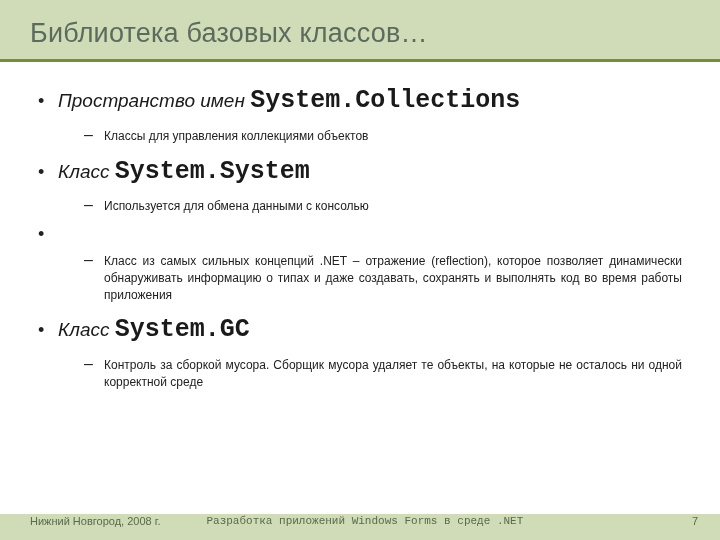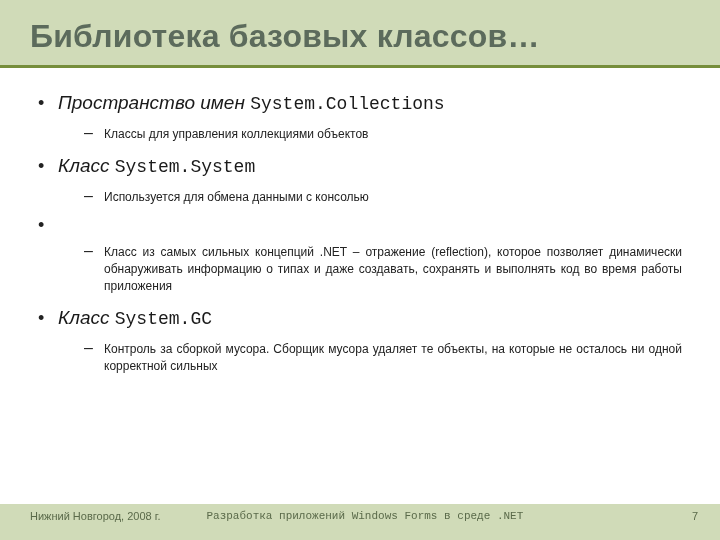--- a/index.html
+++ b/index.html
@@ -9,22 +9,22 @@
     background: #fff;
     color: #222;
     position: relative;
   }
   .title-bar {
     background: #d0dbb8;
     border-bottom: 3px solid #768e3b;
     padding: 18px 24px 10px 30px;
   }
   .title-bar h1 {
-    font-weight: 700;
-    font-size: 32px;
+    font-weight: 400;
+    font-size: 27px;
     color: #5c6b5c;
     letter-spacing: 0.2px;
   }
   .content {
     padding: 22px 38px 0 38px;
   }
   ul.level1 {
     list-style: none;
   }
   ul.level1 > li {
@@ -43,23 +43,23 @@
     color: #222;
   }
   .l1text {
     font-style: italic;
     font-size: 19px;
     line-height: 1.35;
     color: #1a1a1a;
   }
   .mono {
     font-family: "Courier New", monospace;
-    font-size: 18px;
+    font-size: 25px;
     font-style: normal;
-    font-weight: 400;
+    font-weight: 700;
   }
   ul.level2 {
     list-style: none;
     margin: 8px 0 6px 46px;
   }
   ul.level2 > li {
     display: flex;
     align-items: baseline;
     margin-bottom: 6px;
   }
@@ -73,21 +73,21 @@
   .l2text {
     font-size: 12px;
     line-height: 1.4;
     color: #222;
     text-align: justify;
   }
   .l2text .ital { }
   .footer {
     position: absolute;
     left: 0; right: 0; bottom: 0;
-    height: 36px;
+    height: 26px;
     background: #d0dbb8;
     display: flex;
     align-items: center;
     padding: 0 22px 12px 30px;
     font-size: 11px;
     color: #5a6a4a;
   }
   .footer .left { flex: 0 0 auto; margin-right: 46px; }
   .footer .center { flex: 1 1 auto; font-family: Liberation Mono, monospace; }
   .footer .page { flex: 0 0 auto; }
@@ -149,21 +149,21 @@
     <li>
       <div class="row">
         <span class="bullet1">•</span>
         <span class="l1text">
           <span>Класс </span><span class="mono">System.GC</span>
         </span>
       </div>
       <ul class="level2">
         <li>
           <span class="bullet2">–</span>
-          <span class="l2text">Контроль за сборкой мусора. Сборщик мусора удаляет те объекты, на которые не осталось ни одной корректной сильных</span>
+          <span class="l2text">Контроль за сборкой мусора. Сборщик мусора удаляет те объекты, на которые не осталось ни одной корректной среде</span>
         </li>
       </ul>
     </li>
 
   </ul>
 </div>
 
 <div class="footer">
   <span class="left">Нижний Новгород, 2008 г.</span>
   <span class="center">Разработка приложений Windows Forms в среде .NET</span>

